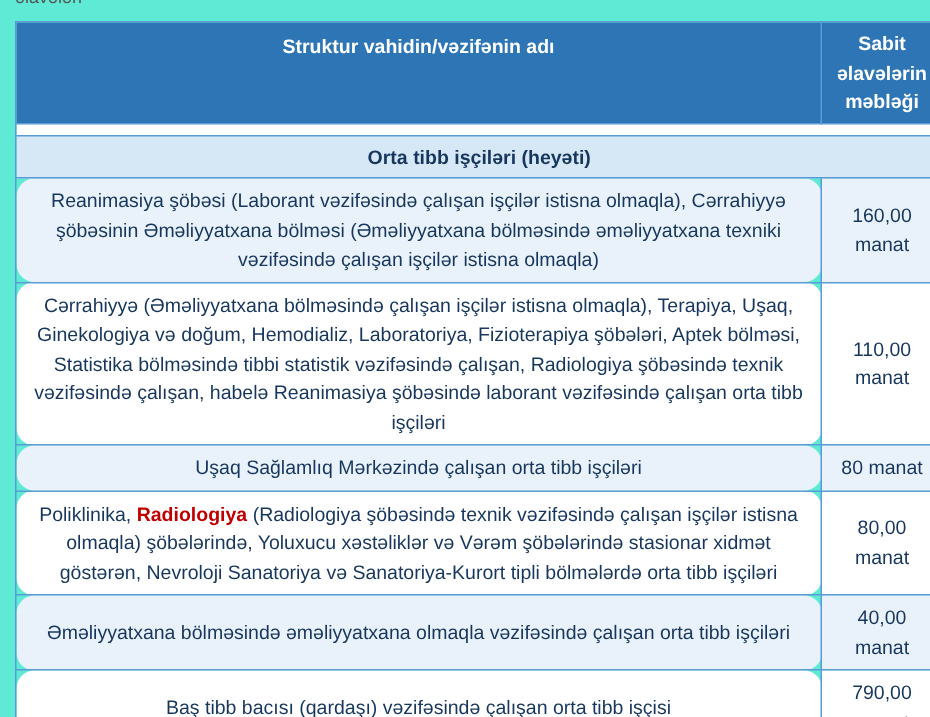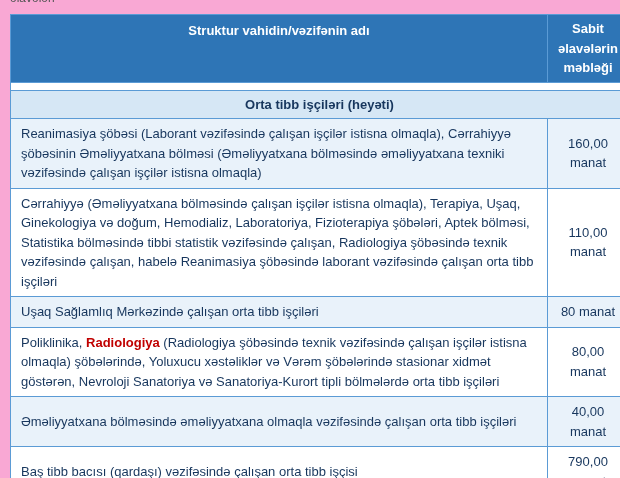--- a/index.html
+++ b/index.html
@@ -6,21 +6,21 @@
     margin: 0;
     padding: 0;
     background: #ffffff;
     font-family: "Liberation Sans", "DejaVu Sans", sans-serif;
   }
   .page {
     position: relative;
     width: 620px;
     height: 478px;
     overflow: hidden;
-    background: #f9a8d4;
+    background: #5eead4;
   }
   .top-fragment {
     position: absolute;
     top: -8px;
     left: 10px;
     font-size: 12px;
     color: #555555;
     line-height: 1;
   }
   table.salary-table {
@@ -64,23 +64,24 @@
     border-bottom: none;
   }
   td.section-cell {
     background: #d6e7f5;
     font-weight: bold;
     text-align: center;
     padding: 4px 8px;
   }
   td.name-cell {
     background: #ffffff;
-    text-align: left;
+    text-align: center;
     vertical-align: middle;
     padding: 5px 10px;
+    border-radius: 12px;
   }
   td.amount-cell {
     background: #ffffff;
     text-align: center;
     vertical-align: middle;
     padding: 5px 4px;
   }
   tr.banded td.name-cell,
   tr.banded td.amount-cell {
     background: #e9f2fa;

